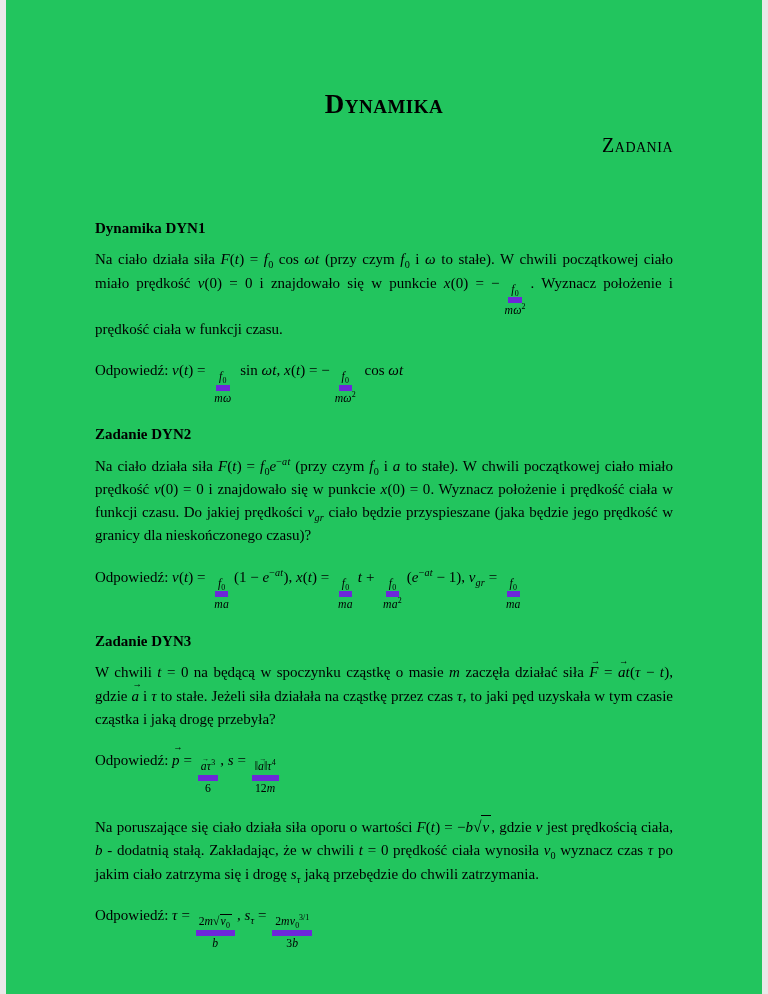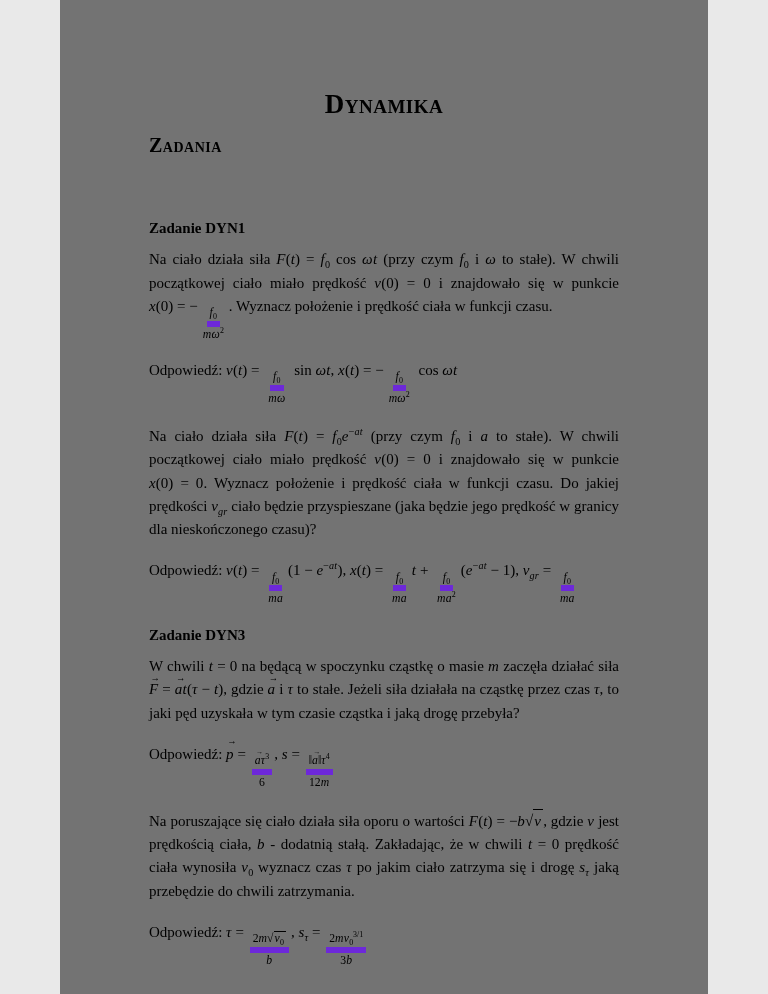--- a/index.html
+++ b/index.html
@@ -1,31 +1,31 @@
 <!DOCTYPE html>
 <html><head>
 <meta charset="utf-8">
 <style>
   html,body{margin:0;padding:0;background:#e9e9e9;}
   .page{
-    width:648px;height:994px;box-sizing:border-box;
-    margin:0 auto;background:#737373;color:#000;
+    width:756px;height:994px;box-sizing:border-box;
+    margin:0 auto;background:#22c55e;color:#000;
     padding:84px 89px 40px 89px;
     font-family:"Liberation Serif", serif;
     font-size:15px;line-height:1.55;
     overflow:hidden;
   }
   h1.doc-title{
     margin:0 0 4px 0;text-align:center;
     font-size:27px;font-weight:bold;
     font-variant:small-caps;letter-spacing:0.5px;
   }
   h2.doc-subtitle{
-    margin:0 0 58px 0;text-align:left;
-    font-size:20px;font-weight:bold;
+    margin:0 0 58px 0;text-align:right;
+    font-size:20px;font-weight:normal;
     font-variant:small-caps;letter-spacing:0.5px;
   }
   section.problem{margin:0;}
   h3.p-head{
     margin:18px 0 10px 0;font-size:15px;font-weight:bold;line-height:1.3;
   }
   p.body{
     margin:0 0 14px 0;text-align:justify;
   }
   p.answer{
@@ -55,34 +55,35 @@
   .up{font-style:normal;}
 </style>
 </head>
 <body>
 
 <div class="page">
   <h1 class="doc-title">Dynamika</h1>
   <h2 class="doc-subtitle">Zadania</h2>
   <div id="problems">
       <section class="problem">
-        <h3 class="p-head">Zadanie DYN1</h3>
+        <h3 class="p-head">Dynamika DYN1</h3>
         <p class="body">Na ciało działa siła <span class="math"><i>F</i>(<i>t</i>) = <i>f</i><sub>0</sub><span class="up"> cos </span><i>ω</i><i>t</i></span> (przy czym <span class="math"><i>f</i><sub>0</sub></span> i <span class="math"><i>ω</i></span> to stałe). W chwili początkowej ciało miało prędkość <span class="math"><i>v</i>(0) = 0</span> i znajdowało się w punkcie <span class="math"><i>x</i>(0) = −<span class="frac">
               <span class="fn"><i>f</i><sub>0</sub></span>
               <span class="fd"><i>m</i><i>ω</i><sup>2</sup></span>
             </span></span>. Wyznacz położenie i prędkość ciała w funkcji czasu.</p>
         <p class="answer">Odpowiedź: <span class="math"><i>v</i>(<i>t</i>) = <span class="frac">
               <span class="fn"><i>f</i><sub>0</sub></span>
               <span class="fd"><i>m</i><i>ω</i></span>
             </span><span class="up"> sin </span><i>ω</i><i>t</i></span>, <span class="math"><i>x</i>(<i>t</i>) = −<span class="frac">
               <span class="fn"><i>f</i><sub>0</sub></span>
               <span class="fd"><i>m</i><i>ω</i><sup>2</sup></span>
             </span><span class="up"> cos </span><i>ω</i><i>t</i></span></p>
       </section>
       <section class="problem">
+        <h3 class="p-head">Zadanie DYN2</h3>
         <p class="body">Na ciało działa siła <span class="math"><i>F</i>(<i>t</i>) = <i>f</i><sub>0</sub><i>e</i><sup>−<i>a</i><i>t</i></sup></span> (przy czym <span class="math"><i>f</i><sub>0</sub></span> i <span class="math"><i>a</i></span> to stałe). W chwili początkowej ciało miało prędkość <span class="math"><i>v</i>(0) = 0</span> i znajdowało się w punkcie <span class="math"><i>x</i>(0) = 0</span>. Wyznacz położenie i prędkość ciała w funkcji czasu. Do jakiej prędkości <span class="math"><i>v</i><sub><i>g</i><i>r</i></sub></span> ciało będzie przyspieszane (jaka będzie jego prędkość w granicy dla nieskończonego czasu)?</p>
         <p class="answer">Odpowiedź: <span class="math"><i>v</i>(<i>t</i>) = <span class="frac">
               <span class="fn"><i>f</i><sub>0</sub></span>
               <span class="fd"><i>m</i><i>a</i></span>
             </span>(1 − <i>e</i><sup>−<i>a</i><i>t</i></sup>)</span>, <span class="math"><i>x</i>(<i>t</i>) = <span class="frac">
               <span class="fn"><i>f</i><sub>0</sub></span>
               <span class="fd"><i>m</i><i>a</i></span>
             </span><i>t</i> + <span class="frac">
               <span class="fn"><i>f</i><sub>0</sub></span>
               <span class="fd"><i>m</i><i>a</i><sup>2</sup></span>

